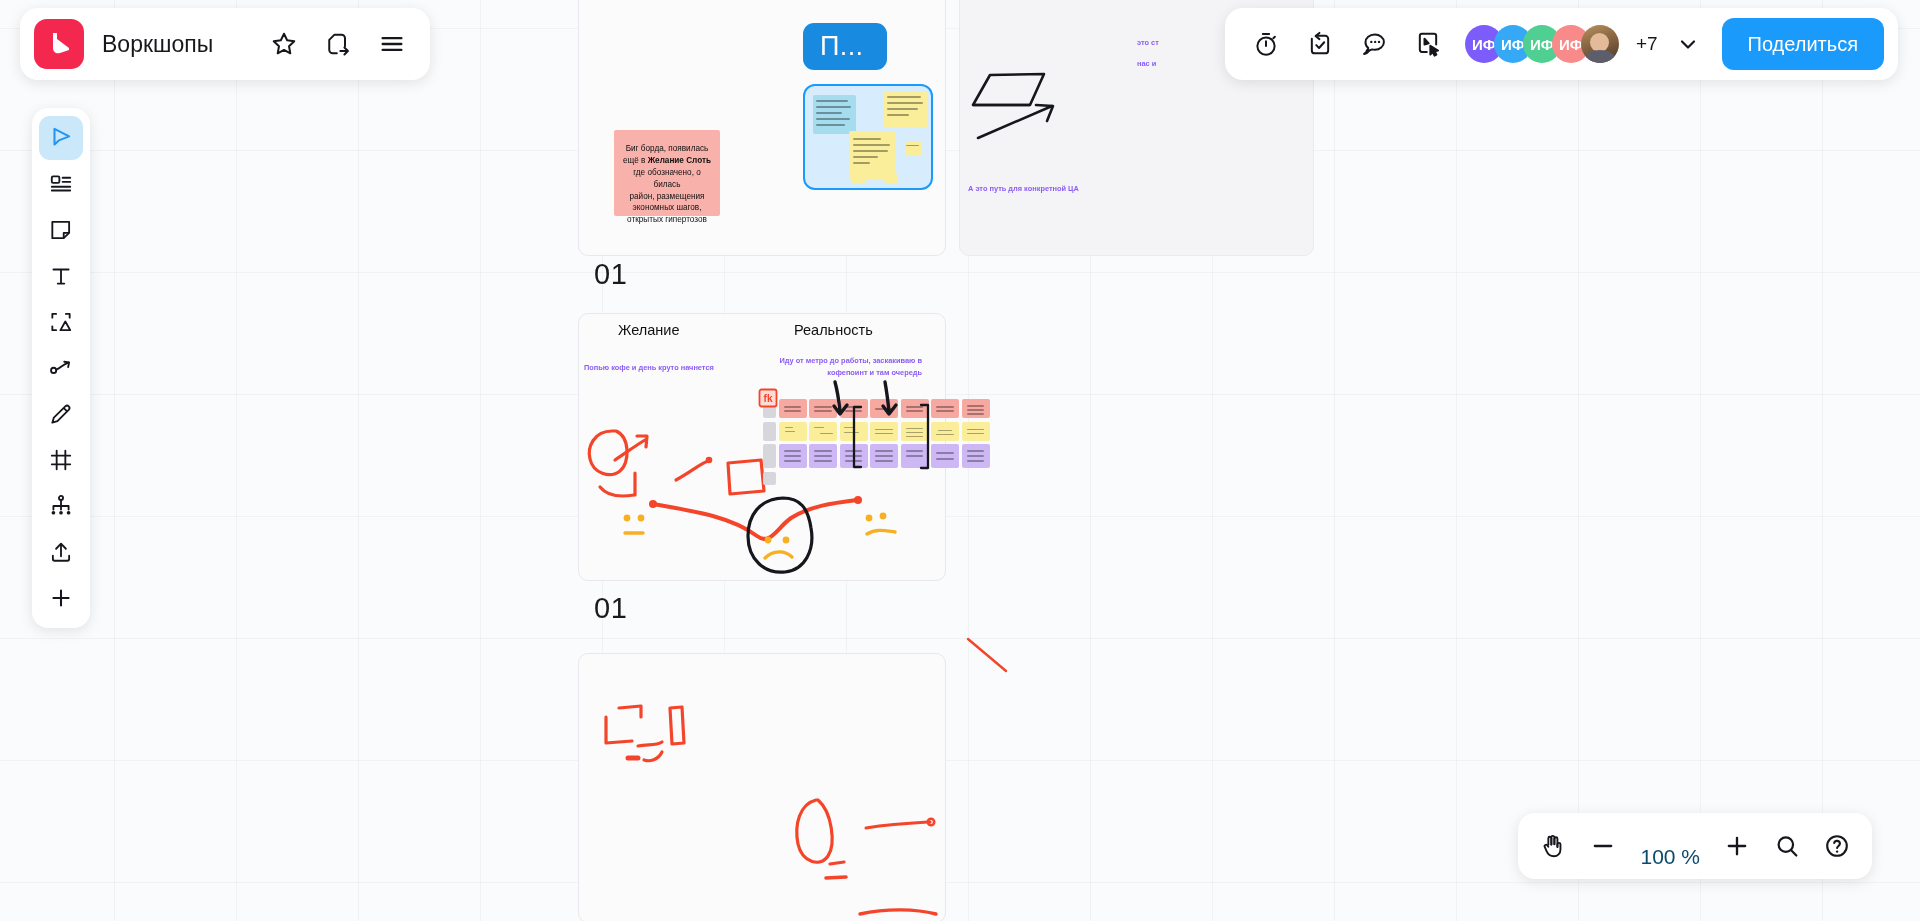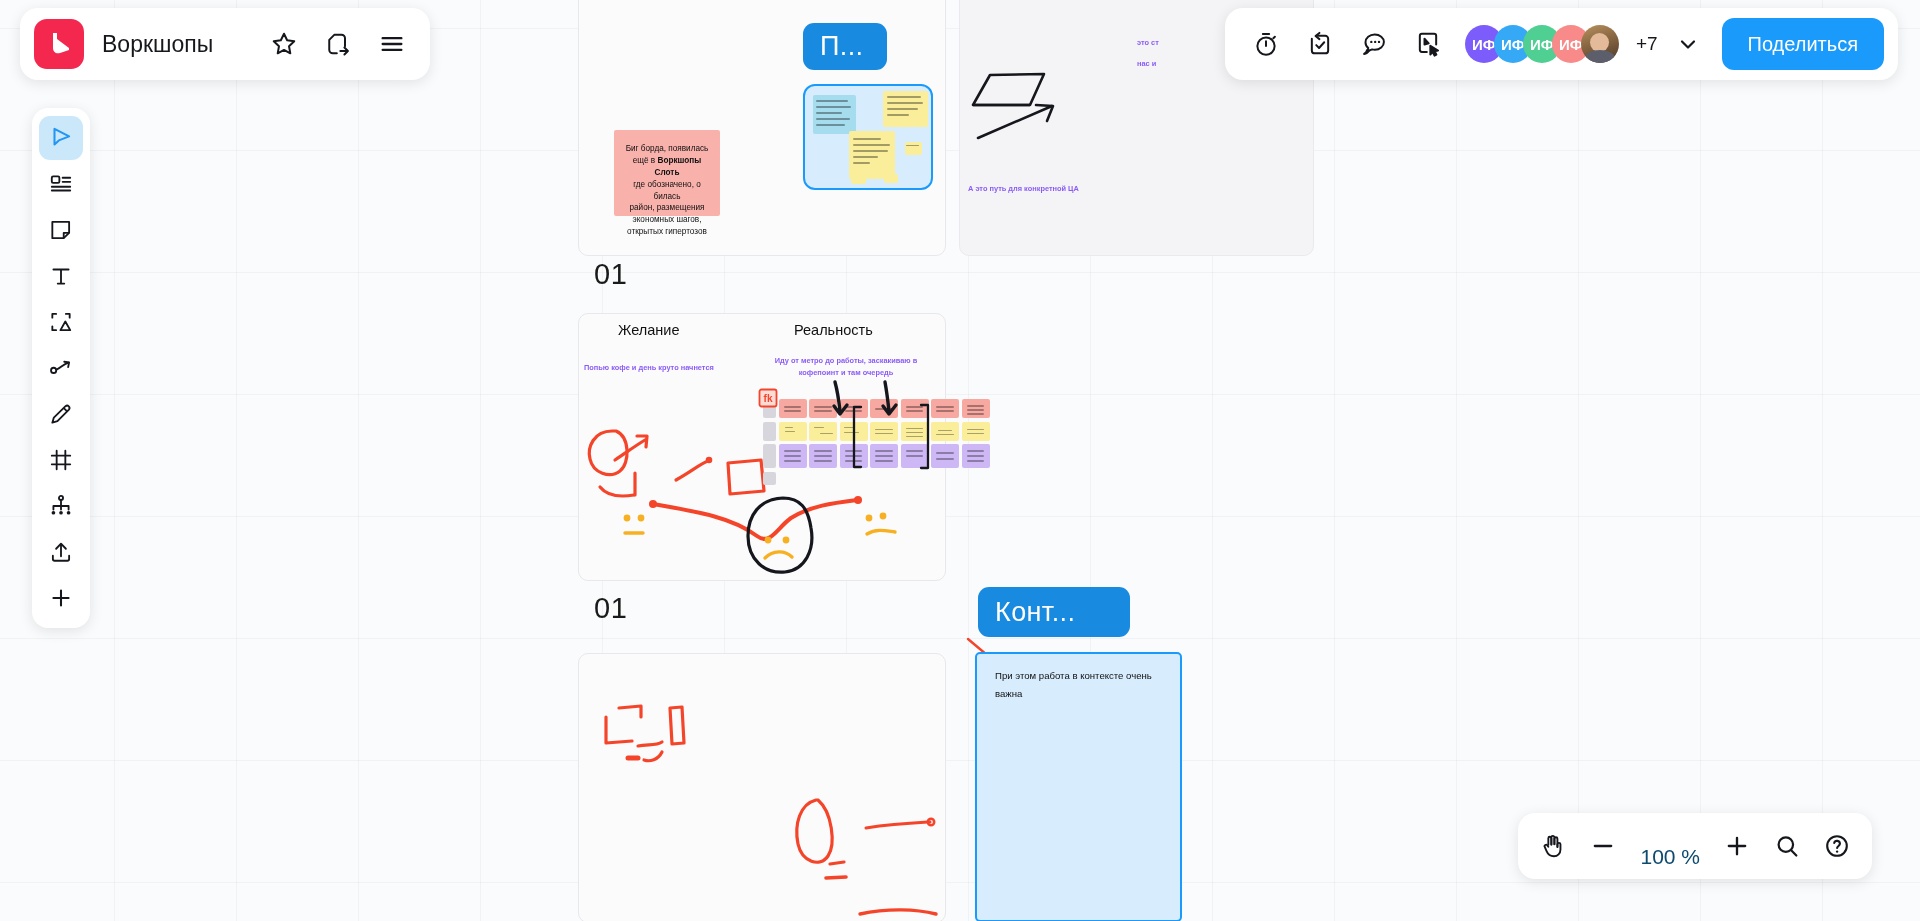--- a/index.html
+++ b/index.html
@@ -219,21 +219,21 @@
 <div id="app">
 
   <div id="canvas">
 
     <div class="frame" style="left:578px; top:-40px; width:368px; height:296px;"></div>
     <div class="frame-label" style="left:594px; top:258px;">01</div>
 
     <div class="sticky sticky-pink" style="left:614px; top:130px; width:106px; height:86px;">
       <div class="note-text" style="left:0; right:0; top:13px;">
         <span>Биг борда, появилась</span><br>
-        <span>ещё в </span><b>Воркшопы Слоть</b><br>
+        <span>ещё в </span><b>Желание Слоть</b><br>
         <span>где обозначено, о билась</span><br>
         <span>район, размещения</span><br>
         <span>экономных шагов,</span><br>
         <span>открытых гипертозов</span>
       </div>
     </div>
 
     <div class="chip" style="left:803px; top:23px; width:84px; height:47px;">П...</div>
 
     <div class="frame-sel" style="position:absolute; left:803px; top:84px; width:130px; height:106px;">
@@ -285,21 +285,21 @@
     <div class="ann" style="left:1137px; top:58px;">нас и</div>
     <div class="ann" style="left:968px; top:155px;margin-top:28px;">А это путь для конкретной ЦА</div>
 
     <div class="frame" style="left:578px; top:313px; width:368px; height:268px;"></div>
     <div class="frame-label" style="left:594px; top:592px;">01</div>
 
     <div class="frame-col-title" style="left:594px; top:322px;margin-left:24px;">Желание</div>
     <div class="frame-col-title" style="left:794px; top:322px;">Реальность</div>
 
     <div class="ann" style="left:584px; top:362px; width:175px;">Попью кофе и день круто начнется</div>
-    <div class="ann" style="left:770px; top:355px; width:152px; text-align:center;">Иду от метро до работы, заскакиваю в кофепоинт и там очередь</div>
+    <div class="ann" style="left:770px; top:355px; width:152px; text-align:right;">Иду от метро до работы, заскакиваю в кофепоинт и там очередь</div>
 
     <svg class="sketch" style="left:578px; top:415px; width:200px; height:90px;" viewBox="0 0 200 90">
       <path d="M34 16 C16 16 9 32 12 44 C15 58 32 64 42 56 C52 48 52 22 38 16 Z" fill="none" stroke="#f4452a" stroke-width="3.2" stroke-linecap="round"></path>
       <path d="M57 58 L57 80" fill="none" stroke="#f4452a" stroke-width="3.2" stroke-linecap="round"></path>
       <path d="M22 72 C30 82 44 82 56 80" fill="none" stroke="#f4452a" stroke-width="3.2" stroke-linecap="round"></path>
       <path d="M98 65 C114 56 122 49 130 46" fill="none" stroke="#f4452a" stroke-width="3.2" stroke-linecap="round"></path>
       <circle cx="131" cy="45" r="3.3" fill="#f4452a"></circle>
       <path d="M150 48 L183 45 L186 76 L152 79 Z" fill="none" stroke="#f4452a" stroke-width="3.2" stroke-linejoin="round"></path>
     </svg>
 
@@ -433,29 +433,25 @@
       <circle cx="181" cy="140" r="3.4" fill="#f6b021"></circle>
       <path d="M160 158 C168 150 180 150 187 157" fill="none" stroke="#f6b021" stroke-width="3.4" stroke-linecap="round"></path>
       <circle cx="22" cy="118" r="3.4" fill="#f6b021"></circle>
       <circle cx="36" cy="118" r="3.4" fill="#f6b021"></circle>
       <path d="M20 133 L38 133" stroke="#f6b021" stroke-width="3.4" stroke-linecap="round"></path>
       <circle cx="264" cy="118" r="3.4" fill="#f6b021"></circle>
       <circle cx="278" cy="116" r="3.4" fill="#f6b021"></circle>
       <path d="M262 134 C272 128 282 131 290 132" stroke="#f6b021" stroke-width="3.4" fill="none" stroke-linecap="round"></path>
     </svg>
 
-    <div class="chip" style="left:978px; top:587px; width:152px; height:50px;">Конт...</div>
 
     <svg class="sketch" style="left:966px; top:637px; width:60px; height:40px;" viewBox="0 0 60 40">
       <path d="M2 2 L40 34" stroke="#f4452a" stroke-width="2.4" stroke-linecap="round"></path>
     </svg>
 
-    <div class="note-blue" style="left:975px; top:652px; width:207px; height:270px;">
-      <div class="txt">При этом работа в контексте очень важна</div>
-    </div>
 
     <div class="frame" style="left:578px; top:653px; width:368px; height:270px;"></div>
 
     <svg class="sketch" style="left:600px; top:690px; width:190px; height:140px;" viewBox="0 0 190 140">
       <path d="M19 18 L41 16 L41 27" fill="none" stroke="#f4452a" stroke-width="3.2" stroke-linecap="round" stroke-linejoin="round"></path>
       <path d="M6 27 L6 53 L32 51" fill="none" stroke="#f4452a" stroke-width="3.2" stroke-linecap="round" stroke-linejoin="round"></path>
       <path d="M70 18 L82 17 L84 53 L72 54 Z" fill="none" stroke="#f4452a" stroke-width="3.2" stroke-linejoin="round"></path>
       <path d="M38 56 C48 54 56 56 62 52" fill="none" stroke="#f4452a" stroke-width="3.2" stroke-linecap="round"></path>
       <path d="M62 62 C58 70 50 72 44 70" fill="none" stroke="#f4452a" stroke-width="3.2" stroke-linecap="round"></path>
       <path d="M28 68 L38 68" stroke="#f4452a" stroke-width="5" stroke-linecap="round"></path>

